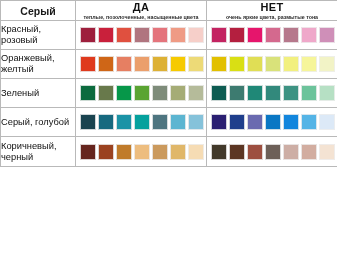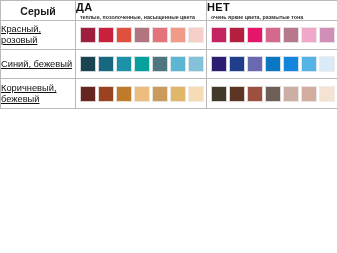--- a/index.html
+++ b/index.html
@@ -29,21 +29,21 @@
     background: #ffffff;
   }
 
   
   col.col-name { width: 75px; }
   col.col-yes  { width: 131px; }
   col.col-no   { width: 131px; }
 
   
   .hdr {
-    text-align: left;
+    text-align: center;
     padding: 3px 2px 4px 2px;
     vertical-align: middle;
   }
   .hdr-name {
     font-size: 10.5px;
     color: #1a1a1a;
     text-align: center;
     padding: 3px 2px;
   }
   .hdr-big {
@@ -61,21 +61,20 @@
     padding: 0 4px;
   }
 
   
   .rowlabel {
     font-size: 9.3px;
     line-height: 11px;
     padding: 3px 0 3px 4px;
     color: #111111;
     vertical-align: top;
-    text-decoration: underline;
   }
 
   
   .swatch-cell {
     padding: 0;
   }
   .strip {
     display: flex;
     flex-direction: row;
     align-items: center;
@@ -143,21 +142,71 @@
             <div class="sw" style="background: rgb(180, 31, 63);"></div>
             <div class="sw" style="background: rgb(230, 21, 108);"></div>
             <div class="sw" style="background: rgb(212, 105, 142);"></div>
             <div class="sw" style="background: rgb(182, 120, 140);"></div>
             <div class="sw" style="background: rgb(239, 168, 202);"></div>
             <div class="sw" style="background: rgb(207, 143, 184);"></div>
           </div>
         </td>
       </tr>
       <tr class="prow">
-        <td class="rowlabel">Синий, бежевый</td>
+        <td class="rowlabel">Оранжевый, желтый</td>
+        <td class="swatch-cell">
+          <div class="strip">
+            <div class="sw" style="background: rgb(223, 58, 29);"></div>
+            <div class="sw" style="background: rgb(207, 102, 23);"></div>
+            <div class="sw" style="background: rgb(230, 127, 98);"></div>
+            <div class="sw" style="background: rgb(235, 159, 108);"></div>
+            <div class="sw" style="background: rgb(221, 177, 53);"></div>
+            <div class="sw" style="background: rgb(246, 202, 0);"></div>
+            <div class="sw" style="background: rgb(237, 218, 119);"></div>
+          </div>
+        </td>
+        <td class="swatch-cell">
+          <div class="strip">
+            <div class="sw" style="background: rgb(226, 192, 0);"></div>
+            <div class="sw" style="background: rgb(217, 223, 20);"></div>
+            <div class="sw" style="background: rgb(224, 222, 85);"></div>
+            <div class="sw" style="background: rgb(217, 226, 122);"></div>
+            <div class="sw" style="background: rgb(242, 240, 127);"></div>
+            <div class="sw" style="background: rgb(246, 245, 154);"></div>
+            <div class="sw" style="background: rgb(242, 243, 198);"></div>
+          </div>
+        </td>
+      </tr>
+      <tr class="prow">
+        <td class="rowlabel">Зеленый</td>
+        <td class="swatch-cell">
+          <div class="strip">
+            <div class="sw" style="background: rgb(12, 107, 62);"></div>
+            <div class="sw" style="background: rgb(104, 121, 75);"></div>
+            <div class="sw" style="background: rgb(6, 151, 73);"></div>
+            <div class="sw" style="background: rgb(90, 164, 50);"></div>
+            <div class="sw" style="background: rgb(126, 140, 122);"></div>
+            <div class="sw" style="background: rgb(165, 172, 118);"></div>
+            <div class="sw" style="background: rgb(181, 187, 154);"></div>
+          </div>
+        </td>
+        <td class="swatch-cell">
+          <div class="strip">
+            <div class="sw" style="background: rgb(14, 92, 82);"></div>
+            <div class="sw" style="background: rgb(61, 123, 112);"></div>
+            <div class="sw" style="background: rgb(31, 136, 119);"></div>
+            <div class="sw" style="background: rgb(50, 137, 124);"></div>
+            <div class="sw" style="background: rgb(61, 147, 131);"></div>
+            <div class="sw" style="background: rgb(108, 195, 155);"></div>
+            <div class="sw" style="background: rgb(182, 224, 196);"></div>
+          </div>
+        </td>
+      </tr>
+      <tr class="prow">
+        <td class="rowlabel">Серый, голубой</td>
         <td class="swatch-cell">
           <div class="strip">
             <div class="sw" style="background: rgb(26, 68, 80);"></div>
             <div class="sw" style="background: rgb(22, 105, 127);"></div>
             <div class="sw" style="background: rgb(27, 147, 166);"></div>
             <div class="sw" style="background: rgb(4, 161, 157);"></div>
             <div class="sw" style="background: rgb(78, 117, 128);"></div>
             <div class="sw" style="background: rgb(92, 181, 209);"></div>
             <div class="sw" style="background: rgb(133, 194, 218);"></div>
           </div>
@@ -168,21 +217,21 @@
             <div class="sw" style="background: rgb(31, 62, 140);"></div>
             <div class="sw" style="background: rgb(106, 106, 176);"></div>
             <div class="sw" style="background: rgb(10, 119, 196);"></div>
             <div class="sw" style="background: rgb(18, 134, 221);"></div>
             <div class="sw" style="background: rgb(84, 180, 230);"></div>
             <div class="sw" style="background: rgb(220, 233, 247);"></div>
           </div>
         </td>
       </tr>
       <tr class="prow-tall">
-        <td class="rowlabel">Коричневый, бежевый</td>
+        <td class="rowlabel">Коричневый, черный</td>
         <td class="swatch-cell">
           <div class="strip">
             <div class="sw" style="background: rgb(102, 37, 30);"></div>
             <div class="sw" style="background: rgb(155, 66, 32);"></div>
             <div class="sw" style="background: rgb(192, 123, 42);"></div>
             <div class="sw" style="background: rgb(237, 189, 127);"></div>
             <div class="sw" style="background: rgb(203, 154, 93);"></div>
             <div class="sw" style="background: rgb(224, 183, 105);"></div>
             <div class="sw" style="background: rgb(246, 220, 180);"></div>
           </div>

